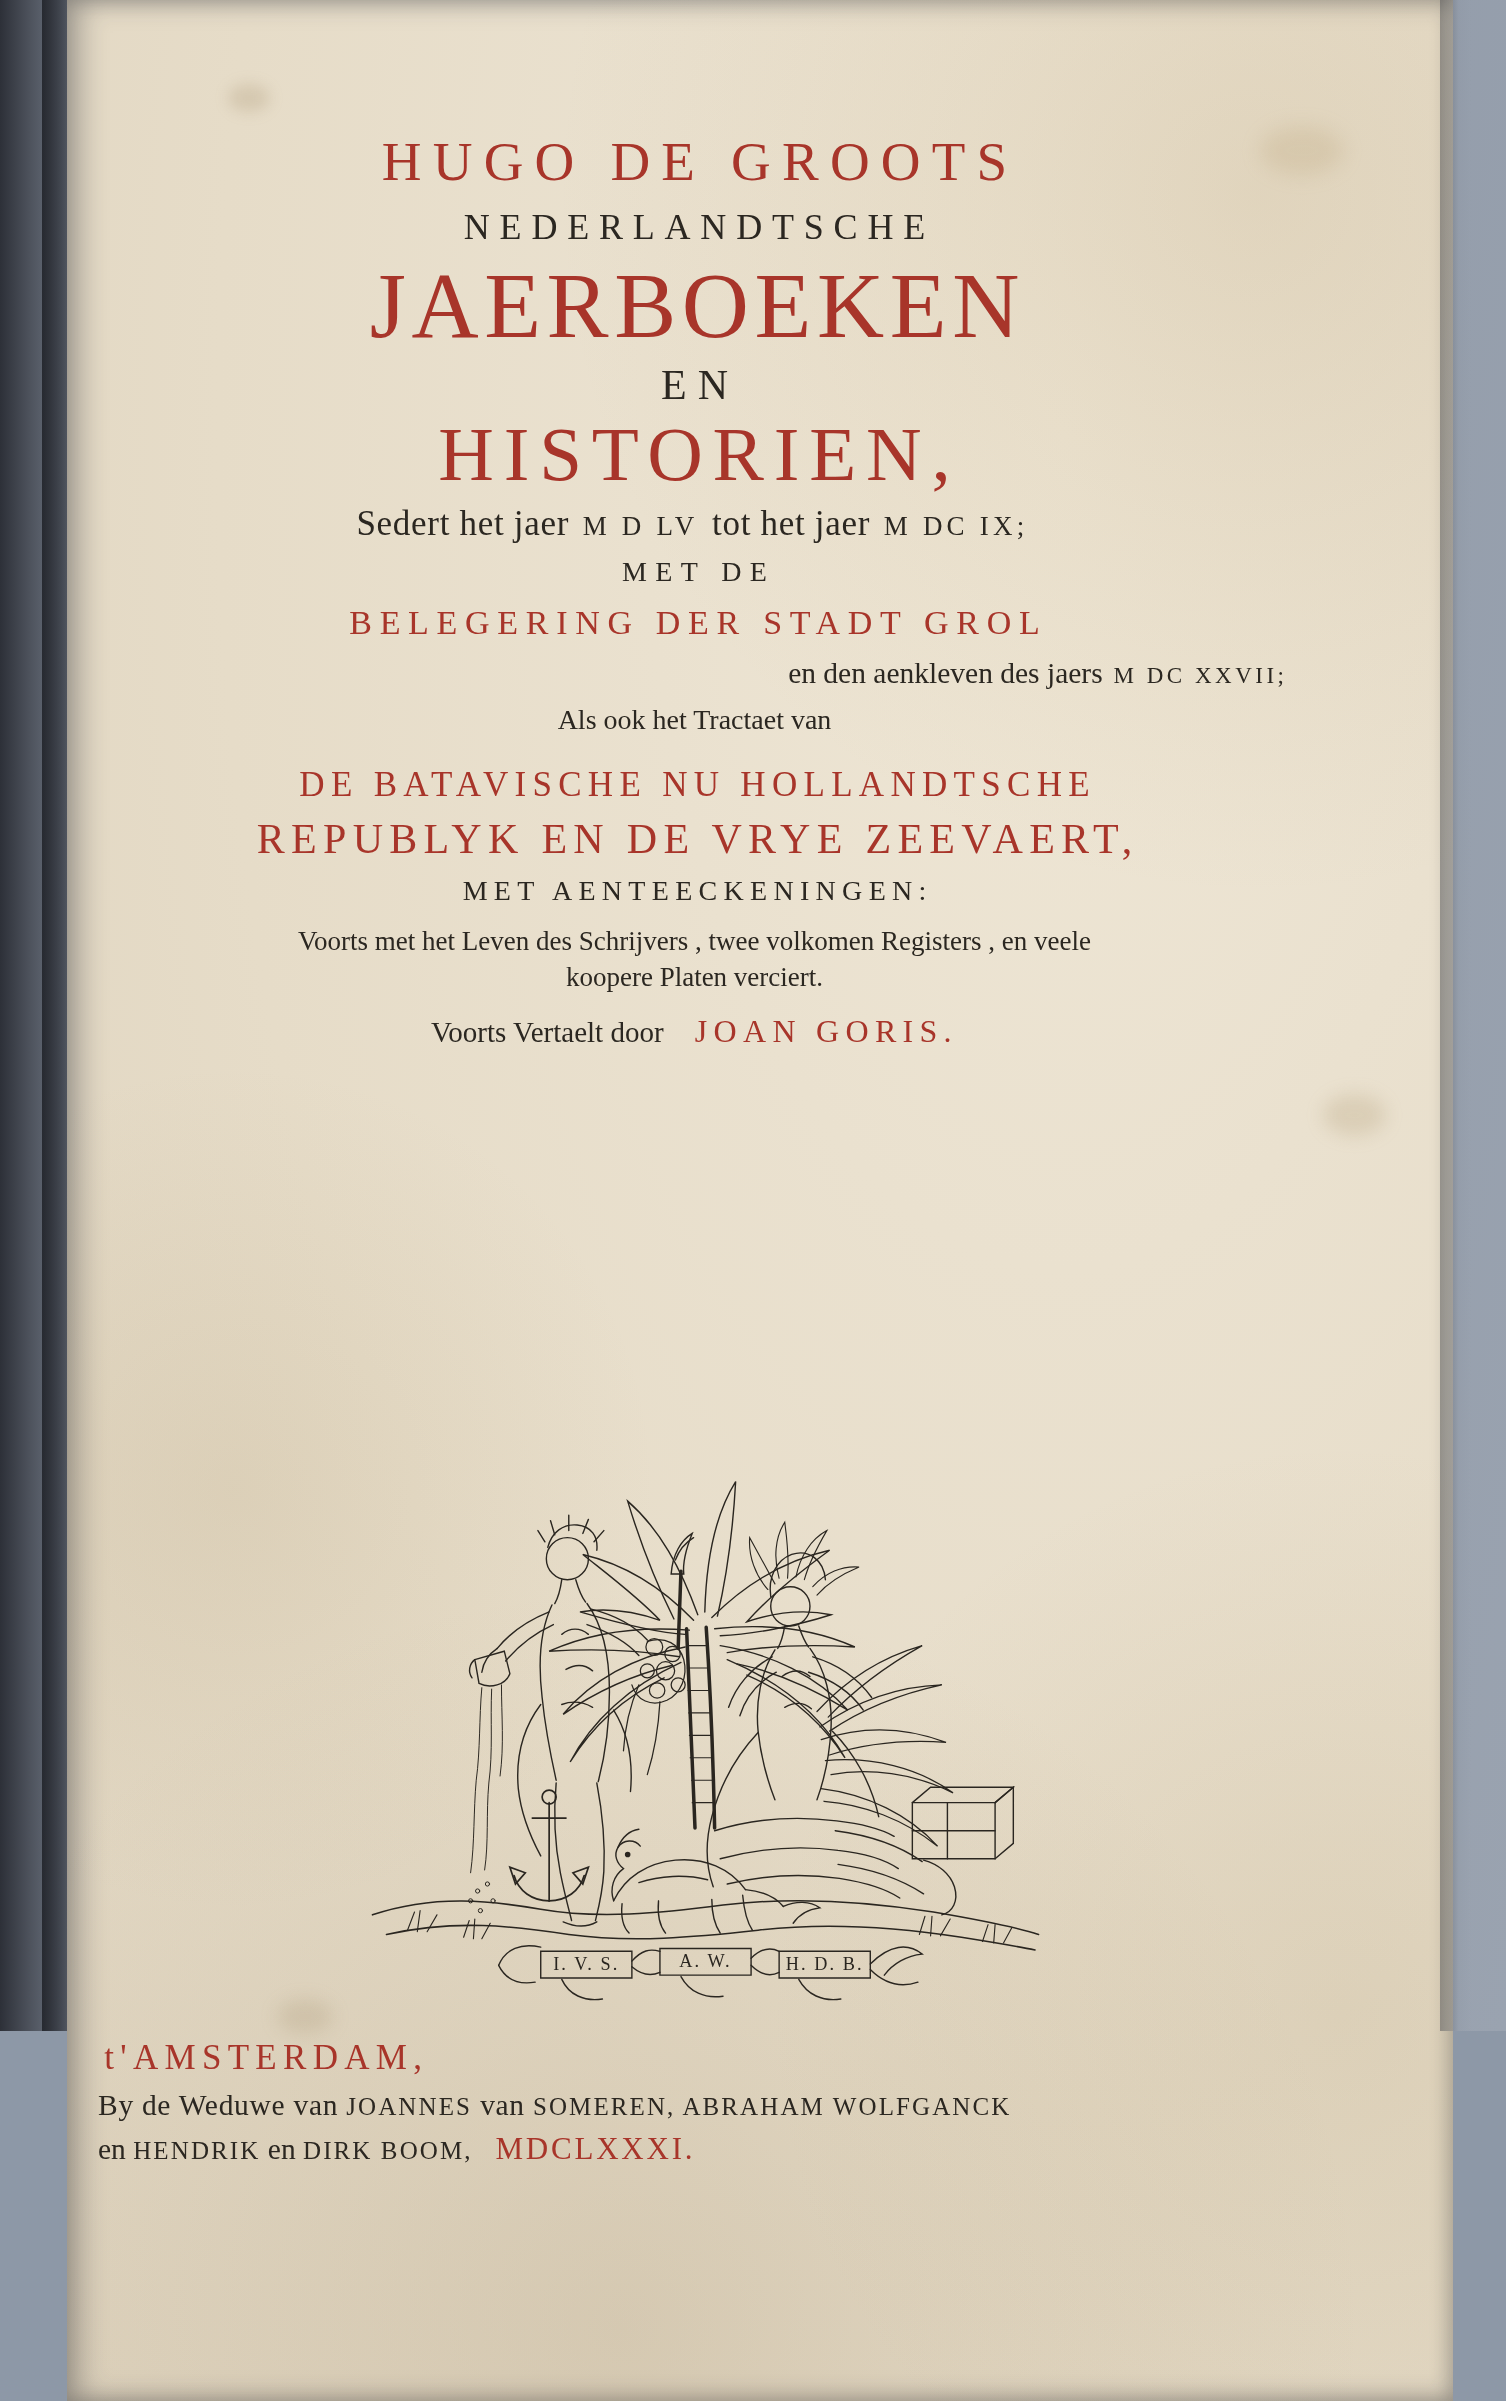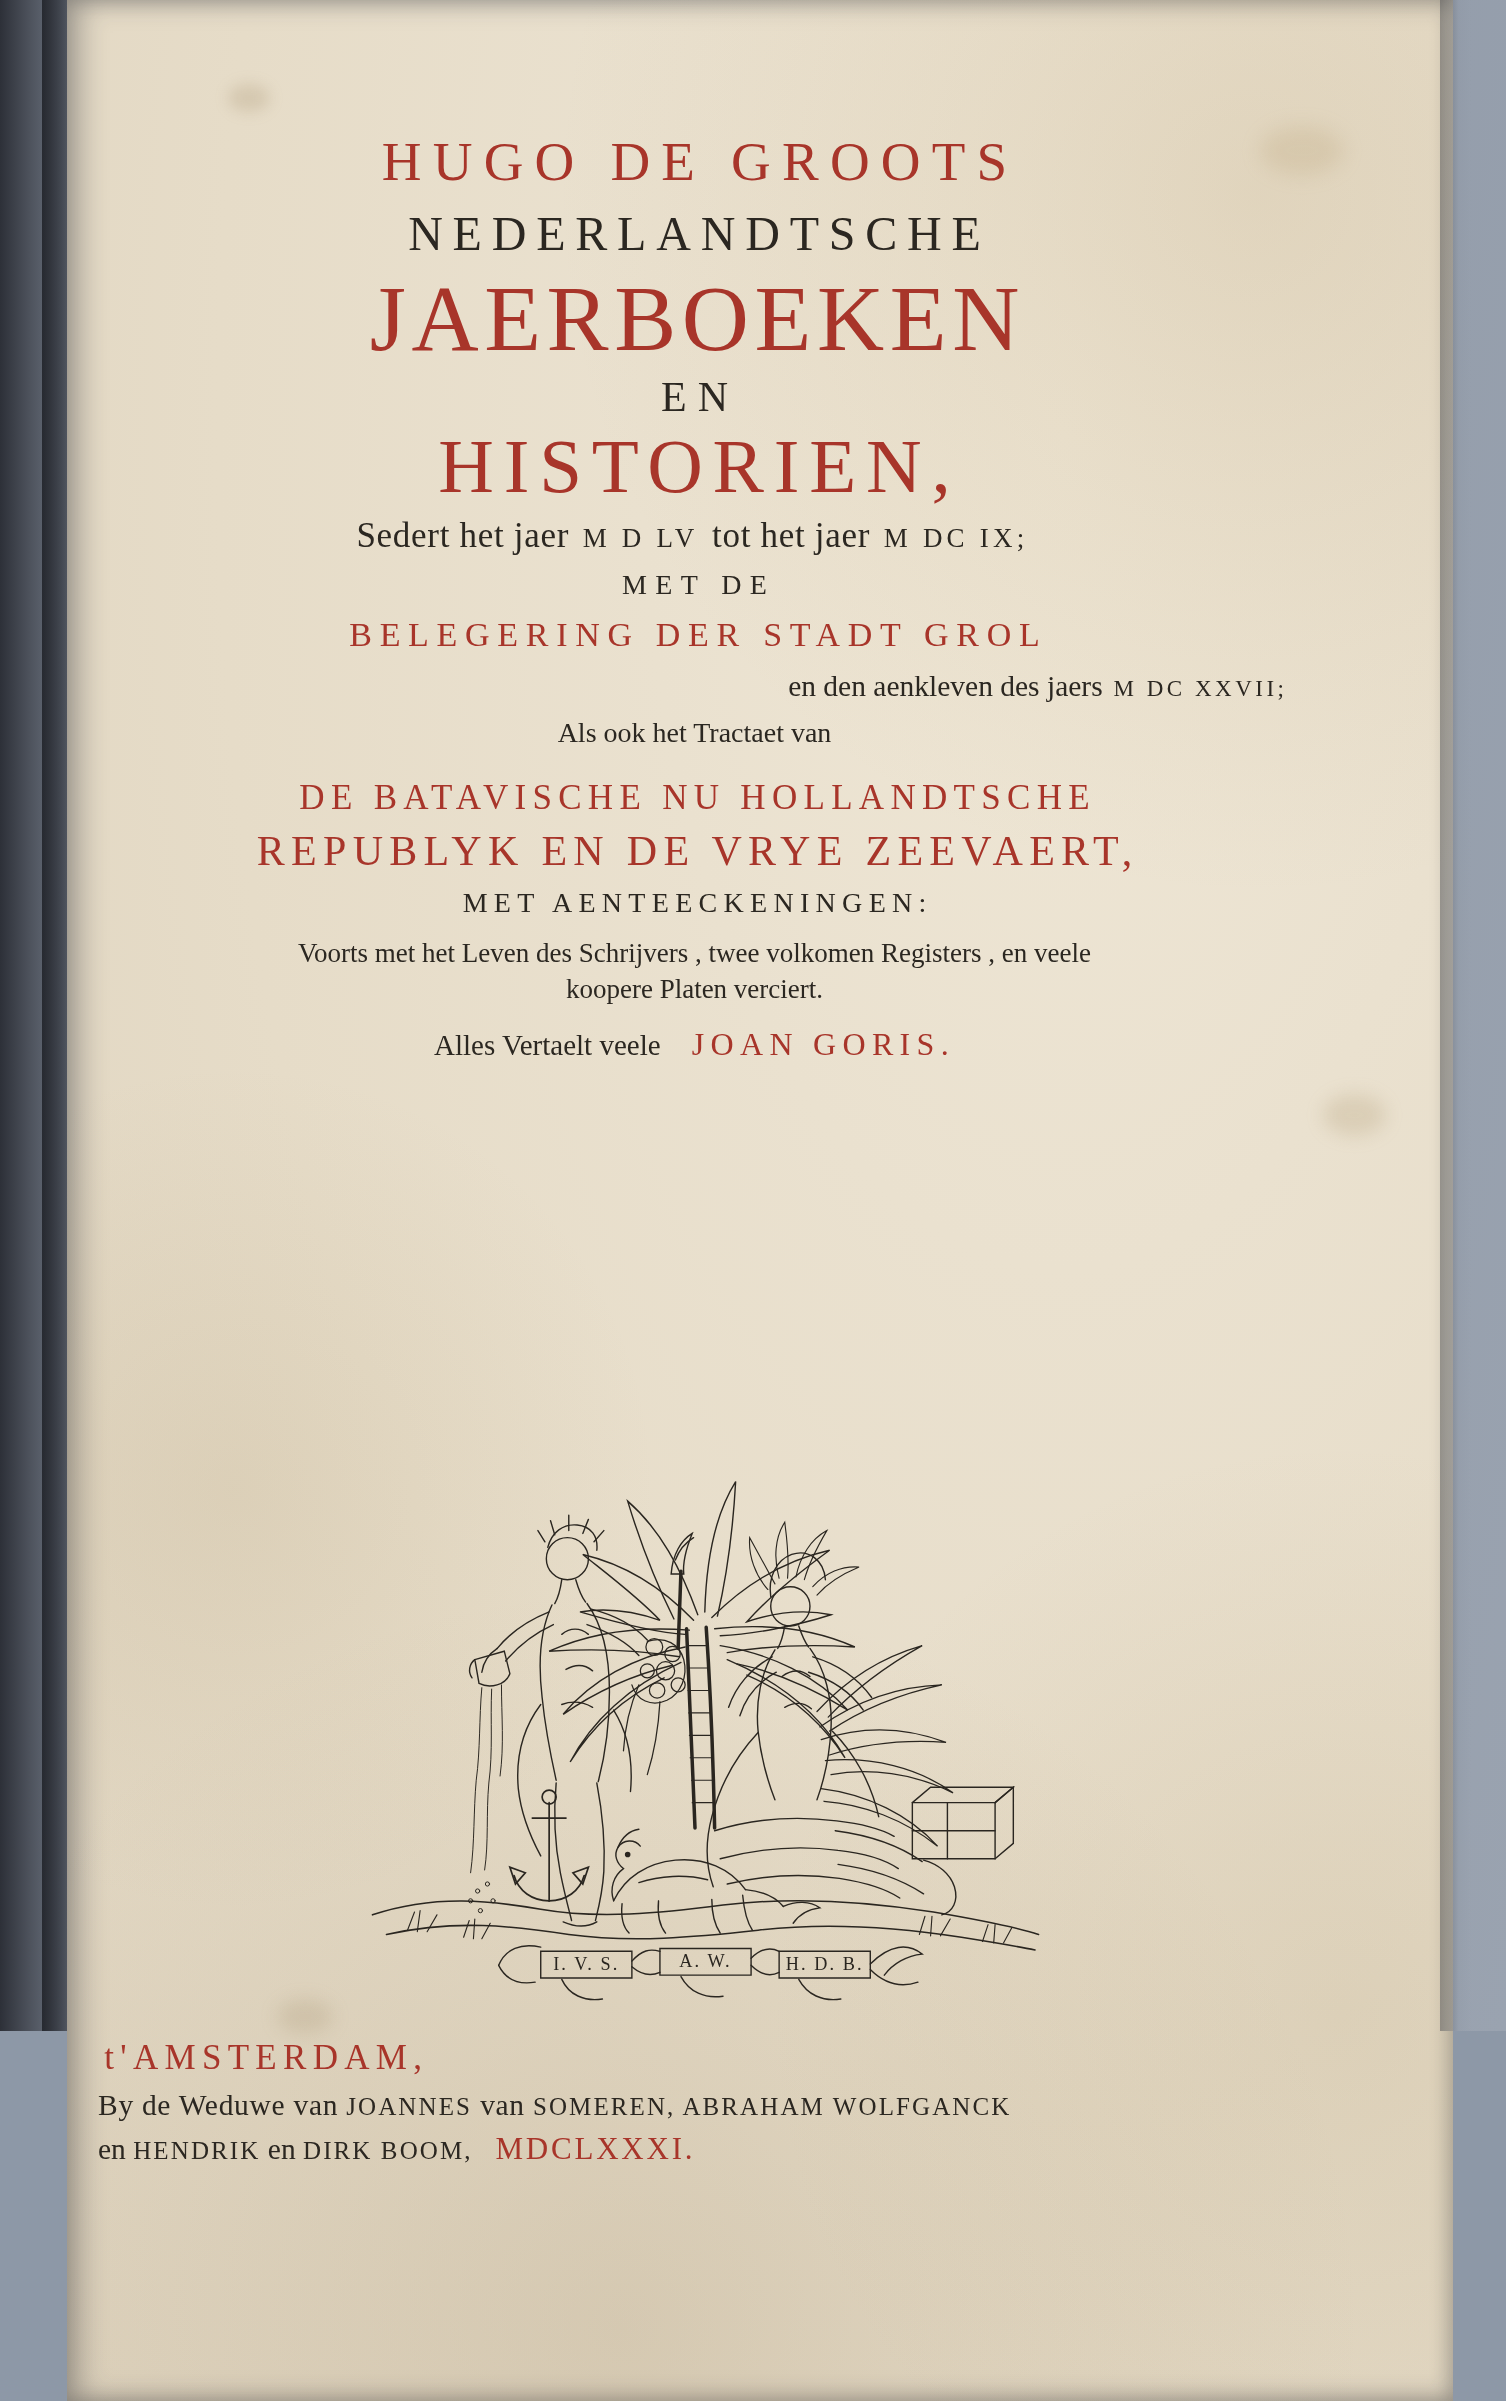--- a/index.html
+++ b/index.html
@@ -88,21 +88,21 @@
 
   .lineA { 
     font-size: 55px;
     letter-spacing: 11.2px;
     font-weight: 400;
     line-height: 1.05;
     margin: 0 0 18px 0;
     text-indent: 11.2px;
   }
   .lineB { 
-    font-size: 48px;
+    font-size: 36px;
     letter-spacing: 9.8px;
     line-height: 1.05;
     margin: 0 0 12.6px 0;
     text-indent: 9.8px;
   }
   .lineC { 
     font-size: 93px;
     letter-spacing: 5.6px;
     line-height: 1.0;
     margin: 0 0 8.4px 0;
@@ -287,21 +287,21 @@
     <div class="lineL red">REPUBLYK EN DE VRYE ZEEVAERT,</div>
 
     <div class="lineM black">MET AENTEECKENINGEN:</div>
 
     <div class="lineN black">
       <span>Voorts met het Leven des Schrijvers , twee volkomen Registers , en veele</span><br>
       <span>koopere Platen verciert.</span>
     </div>
 
     <div class="lineO black">
-      <span>Alles Vertaelt veele</span>
+      <span>Voorts Vertaelt door</span>
       <span class="name red">JOAN GORIS.</span>
     </div>
   </div>
 
   <div id="device">
     <svg viewBox="0 0 1060 850" xmlns="http://www.w3.org/2000/svg">
       <g stroke="#2a2620" fill="none" stroke-width="2.2" stroke-linecap="round">
 
         <path d="M60 720 C150 690 230 700 300 712 C380 726 470 718 560 706 C660 694 760 700 860 716 C930 728 980 738 1010 748"></path>
         <path d="M80 748 C180 726 260 736 340 748 C430 760 520 752 610 742 C710 730 810 738 900 752 C950 760 985 766 1005 770"></path>

